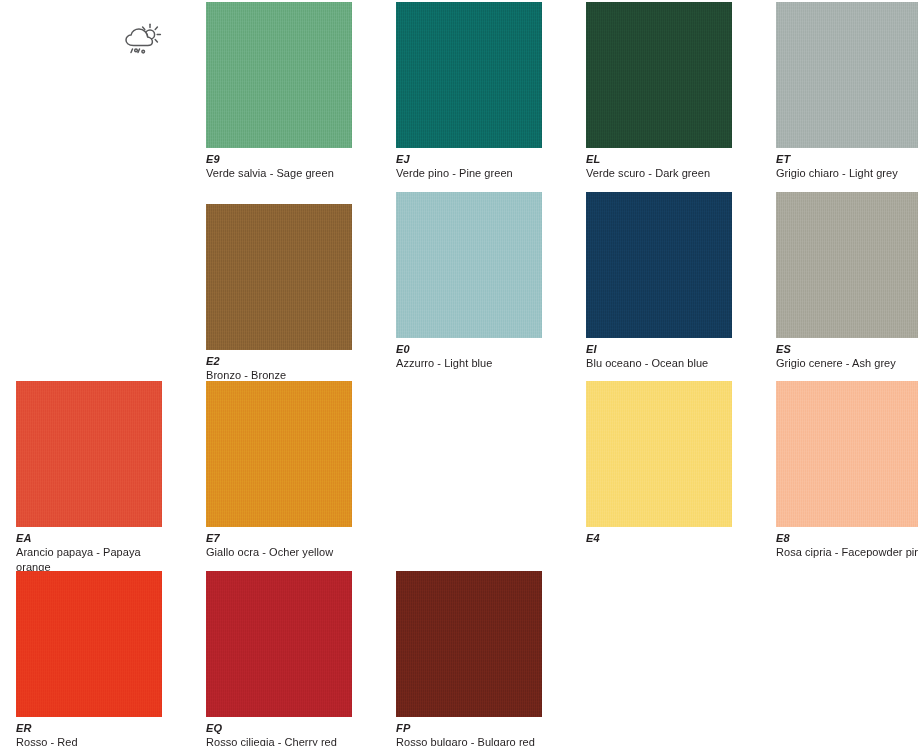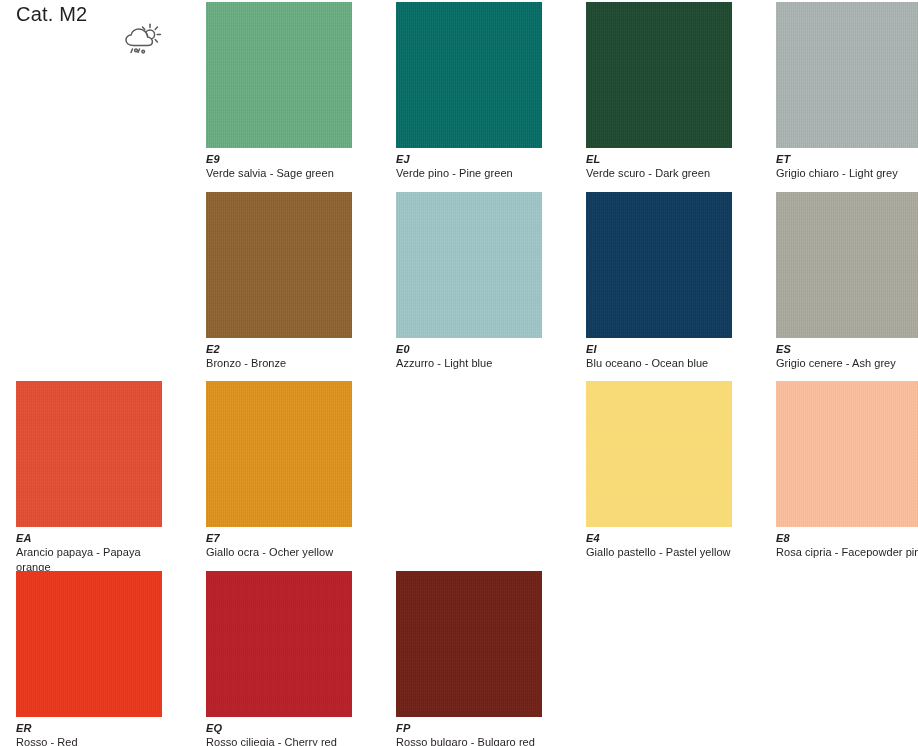--- a/index.html
+++ b/index.html
@@ -85,21 +85,20 @@
     width: 160px;
     letter-spacing: 0.05px;
   }
 </style>
 </head>
 <body>
 
 <div class="page">
 
   <div class="header-cell">
-    <div class="cat-line">Cat. M2</div>
     <span class="weather-icon">
       <svg viewBox="0 0 44 40" width="44" height="40" aria-hidden="true">
         <g fill="none" stroke="#58595b" stroke-width="1.5" stroke-linecap="round">
           <circle cx="30" cy="12.5" r="4.6" fill="#ffffff"></circle>
           <line x1="30" y1="2.2" x2="30" y2="5.4"></line>
           <line x1="37.4" y1="5.1" x2="35.2" y2="7.4"></line>
           <line x1="40.4" y1="12.5" x2="37.2" y2="12.5"></line>
           <line x1="37.4" y1="19.9" x2="35.2" y2="17.6"></line>
           <line x1="22.6" y1="5.1" x2="24.8" y2="7.4"></line>
           <path d="M13.5 23.5 C8.2 23.5 6 20.6 6 18 C6 15.3 8.3 13 11 13.1 C11.9 9.5 15.2 7 19 7 C23.6 7 27.4 10.6 27.7 15.1 C30.6 15.5 32.6 17.9 32.4 20.3 C32.2 22.4 30.3 23.5 27.8 23.5 Z" fill="#ffffff" stroke-linejoin="round"></path>
@@ -134,21 +133,21 @@
         <div class="code">EJ</div>
         <div class="name">Verde pino - Pine green</div>
       </div>
       <div class="cell" style="left: 776px; top: 2px;">
         <div class="swatch" style="background: rgb(168, 178, 175);">
           <div class="grain"></div>
         </div>
         <div class="code">ET</div>
         <div class="name">Grigio chiaro - Light grey</div>
       </div>
-      <div class="cell" style="left: 206px; top: 192px;">
+      <div class="cell" style="left: 206px; top: 204px;">
         <div class="swatch" style="background: rgb(139, 99, 52);">
           <div class="grain"></div>
         </div>
         <div class="code">E2</div>
         <div class="name">Bronzo - Bronze</div>
       </div>
       <div class="cell" style="left: 396px; top: 192px;">
         <div class="swatch" style="background: rgb(156, 196, 198);">
           <div class="grain"></div>
         </div>
@@ -181,21 +180,20 @@
           <div class="grain"></div>
         </div>
         <div class="code">E7</div>
         <div class="name">Giallo ocra - Ocher yellow</div>
       </div>
       <div class="cell" style="left: 586px; top: 381px;">
         <div class="swatch" style="background: rgb(249, 219, 114);">
           <div class="grain"></div>
         </div>
         <div class="code">E4</div>
-        <div class="name">Giallo pastello - Pastel yellow</div>
       </div>
       <div class="cell" style="left: 776px; top: 381px;">
         <div class="swatch" style="background: rgb(249, 188, 153);">
           <div class="grain"></div>
         </div>
         <div class="code">E8</div>
         <div class="name">Rosa cipria - Facepowder pink</div>
       </div>
       <div class="cell" style="left: 16px; top: 571px;">
         <div class="swatch" style="background: rgb(232, 56, 29);">

